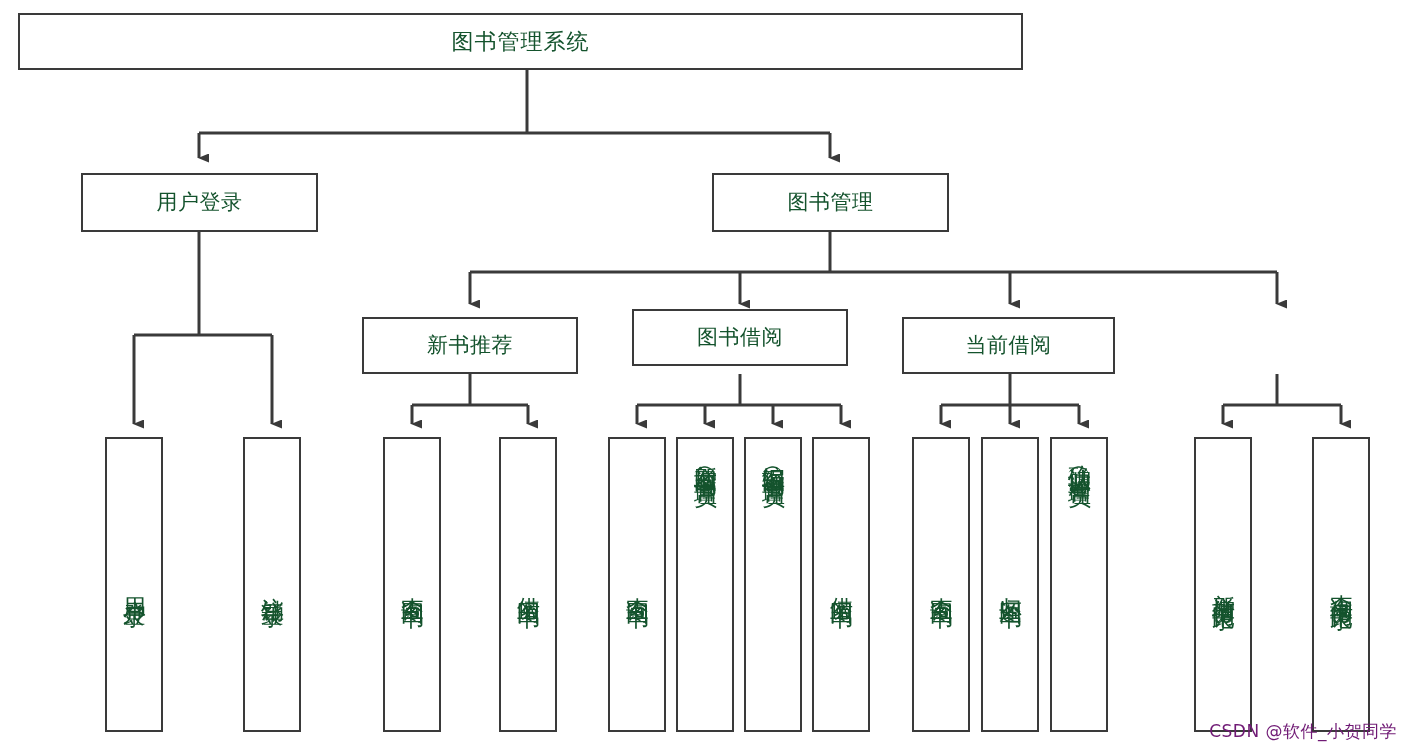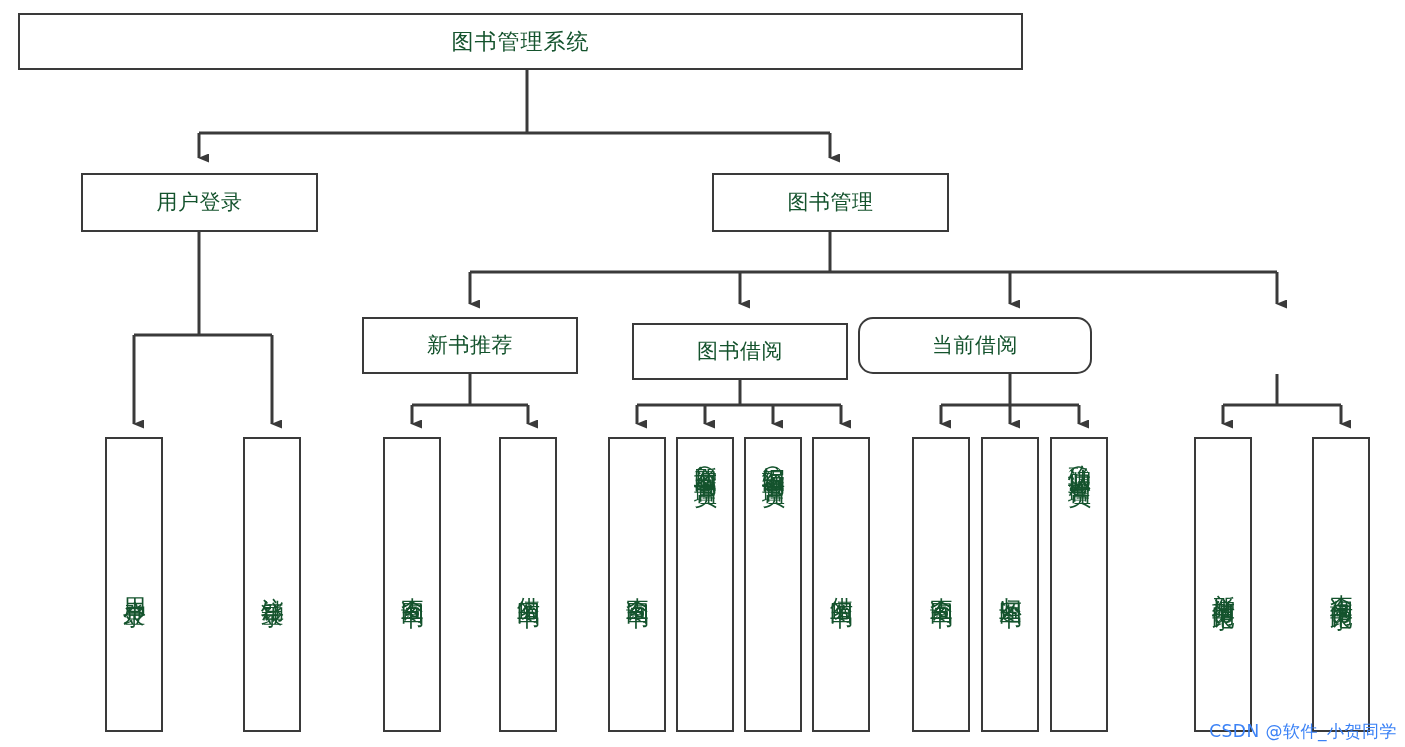--- a/index.html
+++ b/index.html
@@ -63,21 +63,21 @@
   }
   .node.vertical.centered {
     align-items: center;
     padding-top: 0;
   }
   #watermark {
     position: absolute;
     right: 8px;
     bottom: 4px;
     font-size: 17px;
-    color: #3b82f6;
+    color: #701a75;
     letter-spacing: 0.5px;
     white-space: nowrap;
     pointer-events: none;
     margin-left: 8px;
   }
 </style>
 </head>
 <body>
 
 <div id="diagram-root">
@@ -153,25 +153,25 @@
   </div>
 
   <div class="node horizontal" style="left:362px; top:317px; width:216px; height:57px;">
     <span class="node-label">新书推荐</span>
   </div>
 
   <div class="node horizontal" style="left:712px; top:173px; width:237px; height:59px;">
     <span class="node-label">图书管理</span>
   </div>
 
-  <div class="node horizontal" style="left:632px; top:323px; width:216px; height:57px;">
+  <div class="node horizontal" style="left:632px; top:309px; width:216px; height:57px;">
     <span class="node-label">图书借阅</span>
   </div>
 
-  <div class="node horizontal" style="left:858px; top:317px; width:234px; height:57px;border-radius:15px;">
+  <div class="node horizontal" style="left:902px; top:317px; width:213px; height:57px;">
     <span class="node-label">当前借阅</span>
   </div>
 
 
   <div class="node vertical centered" style="left:105px; top:437px; width:58px; height:295px;">
     <span class="node-label">用户登录</span>
   </div>
 
   <div class="node vertical centered" style="left:243px; top:437px; width:58px; height:295px;">
     <span class="node-label">注销登录</span>

